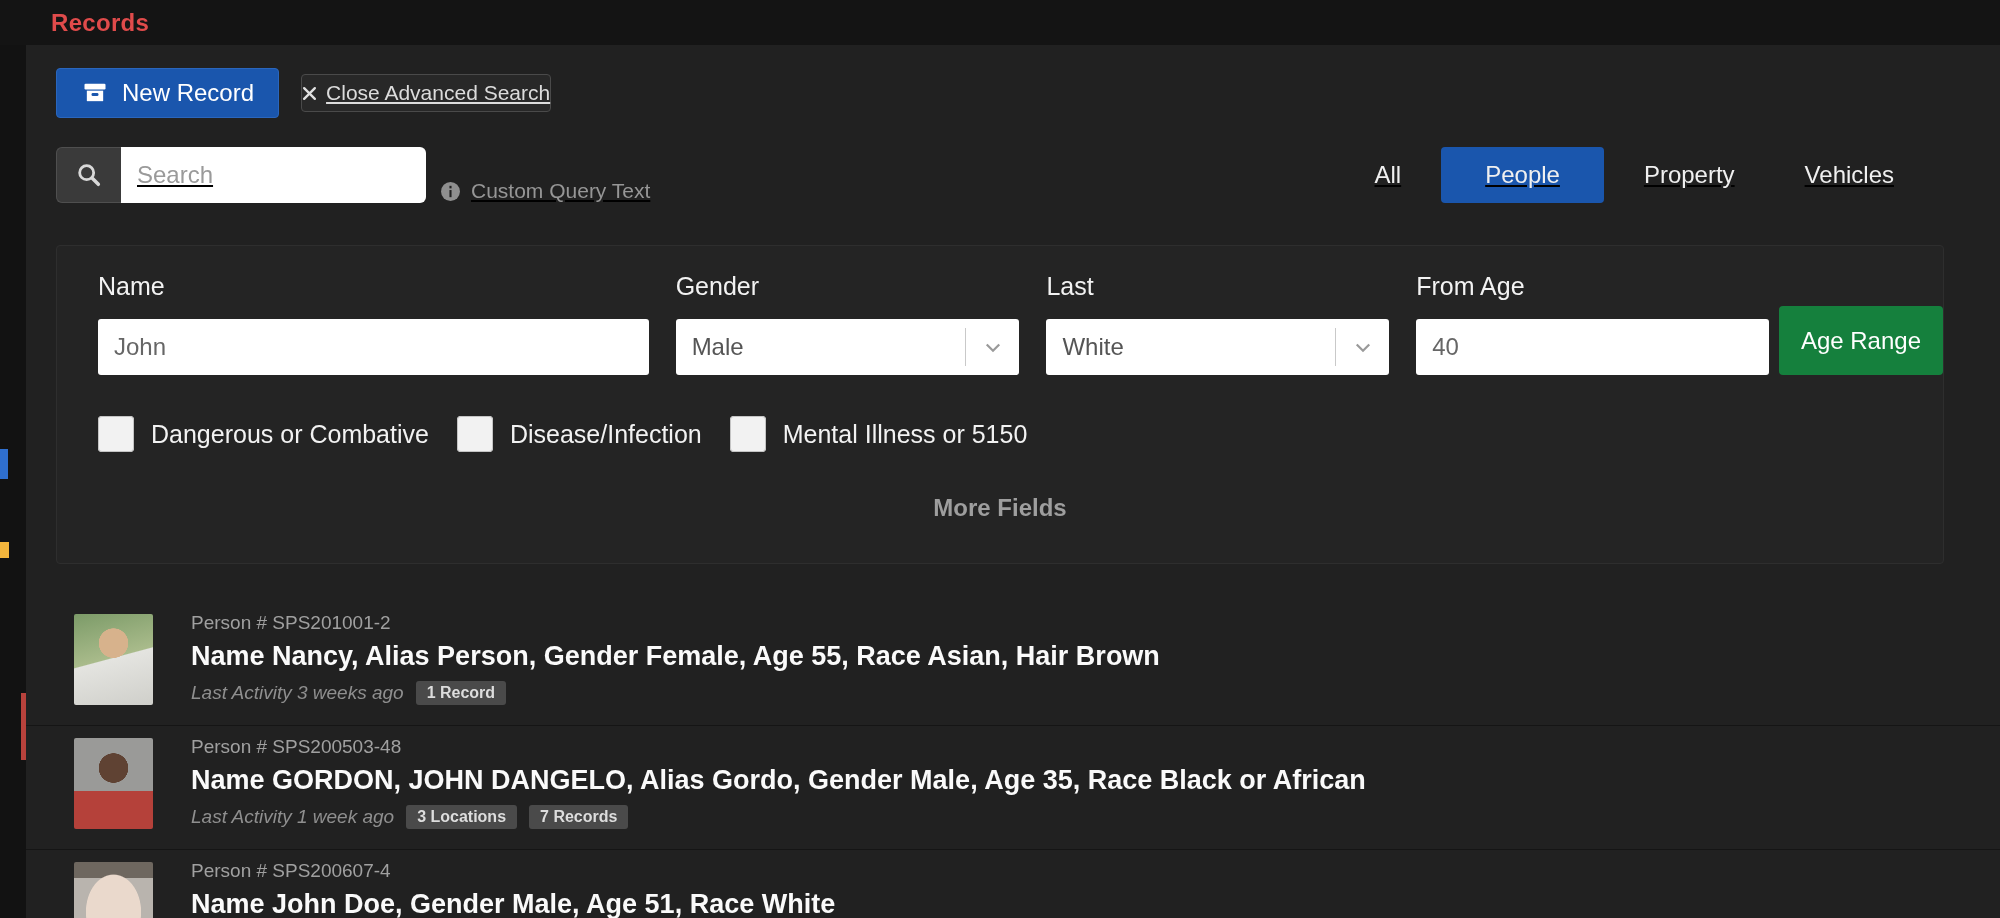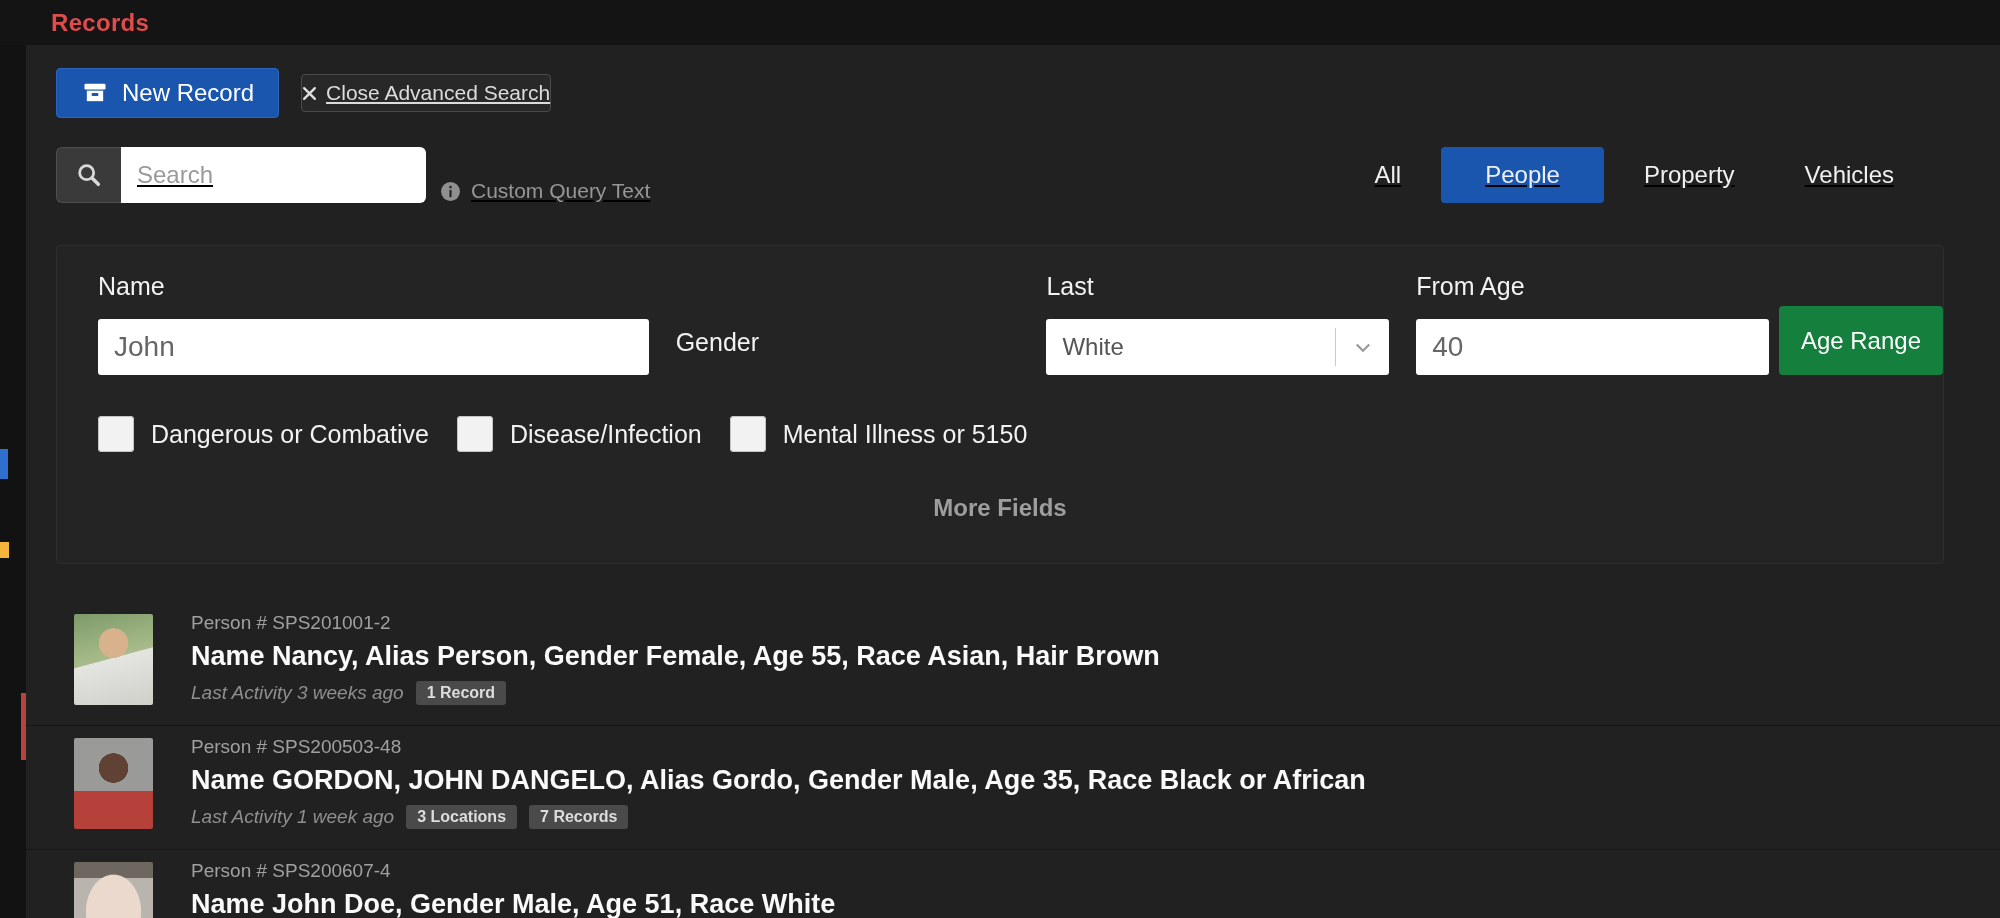--- a/index.html
+++ b/index.html
@@ -62,21 +62,21 @@
     margin:42px 56px 0 30px; height:319px;
     background:#242424; border:1px solid #2e2e2e; border-radius:4px;
     padding:26px 0 0 41px;
   }
   .fields-row { display:flex; align-items:flex-end; }
   .field { display:flex; flex-direction:column; margin-right:27px; }
   .field-label { color:#f2f2f2; font-size:25px; margin-bottom:18px; }
   .w-name { width:551px; } .w-gender { width:344px; } .w-race { width:343px; } .w-age { width:353px; }
   .text-input {
     height:56px; width:100%; border:none; border-radius:3px; background:#fff;
-    font-size:28px; color:#666; padding:0 16px; outline:none;
+    font-size:24px; color:#666; padding:0 16px; outline:none;
     font-family:"Liberation Sans", sans-serif;
   }
   .select-box { height:56px; background:#fff; border-radius:3px; display:flex; align-items:center; cursor:pointer; }
   .select-value { flex:1; font-size:24px; color:#555; padding:0 16px; }
   .select-caret { width:54px; height:38px; border-left:1px solid #c9c9c9; display:flex; align-items:center; justify-content:center; }
   .btn-age-range {
     height:69px; margin-left:-17px; background:#15803d; border:none; border-radius:4px;
     color:#fff; font-size:24px; padding:0 22px; white-space:nowrap;
   }
   .checks-row { display:flex; align-items:center; margin-top:41px; }
@@ -181,20 +181,28 @@
   </div>
 
   <div class="adv-panel">
     <div class="fields-row">
       <div class="field w-name">
         <div class="field-label">Name</div>
         <input class="text-input" type="text" value="John" style="">
       </div>
       <div class="field w-gender">
         <div class="field-label">Gender</div>
+        <div class="select-box">
+          <span class="select-value">Male</span>
+          <span class="select-caret">
+            <svg width="20" height="20" viewBox="0 0 16 16">
+                <path d="M3 6l5 5 5-5" fill="none" stroke="#9a9a9a" stroke-width="1.8"></path>
+              </svg>
+          </span>
+        </div>
       </div>
       <div class="field w-race">
         <div class="field-label">Last</div>
         <div class="select-box">
           <span class="select-value">White</span>
           <span class="select-caret">
             <svg width="20" height="20" viewBox="0 0 16 16">
                 <path d="M3 6l5 5 5-5" fill="none" stroke="#9a9a9a" stroke-width="1.8"></path>
               </svg>
           </span>

